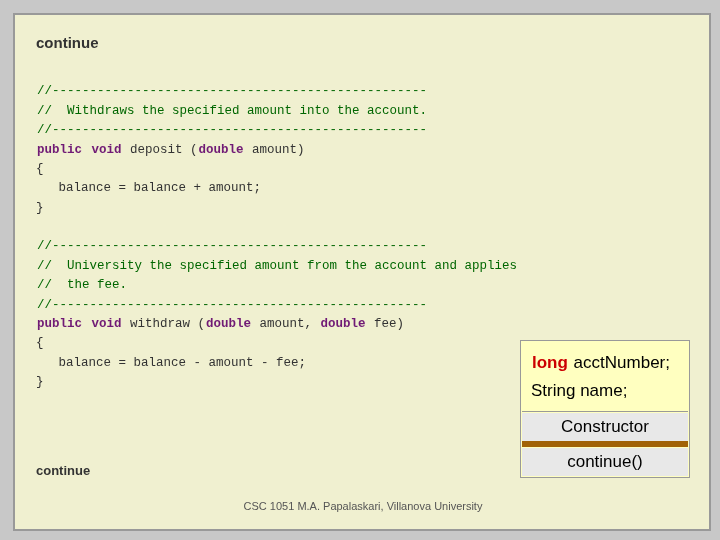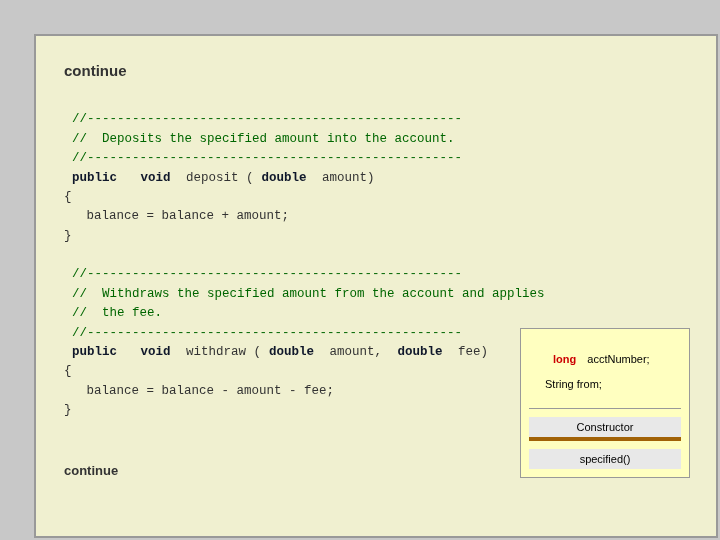--- a/index.html
+++ b/index.html
@@ -1,15 +1,15 @@
 <!DOCTYPE html>
 <html><head>
   <meta charset="utf-8">
   <style>
-    * { box-sizing: border-box; margin: 8px; padding: 0; }
+    * { box-sizing: border-box; margin: 1px; padding: 0; }
     body {
       background: #c8c8c8;
       font-family: monospace;
       font-size: 13px;
       width: 720px;
       height: 540px;
       overflow: hidden;
       position: relative;
     }
 
@@ -34,21 +34,21 @@
 
     .code-block {
       background: #f0f0d0;
       color: #333;
       font-family: 'Courier New', monospace;
       font-size: 12.5px;
       line-height: 1.55;
       white-space: pre;
     }
 
-    .kw { color: #0f172a; font-weight: bold; }
+    .kw { color: #701a75; font-weight: bold; }
     .cm { color: #006600; }
 
     .footer-text {
       position: absolute;
       bottom: 16px;
       left: 50%;
       transform: translateX(-50%);
       font-family: sans-serif;
       font-size: 11px;
       color: #555;
@@ -57,35 +57,35 @@
 
     
     .uml-box {
       position: absolute;
       bottom: 50px;
       right: 18px;
       width: 170px;
       background: #ffffc0;
       border: 1px solid #999;
       font-family: sans-serif;
-      font-size: 11px;
+      font-size: 17px;
     }
 
     .uml-fields {
       padding: 6px 8px;
       border-bottom: 1px solid #999;
       line-height: 1.6;
     }
 
     .uml-field-long { color: #cc0000; font-weight: bold; }
     .uml-field-double { color: #cc0000; font-weight: bold; }
 
     .uml-method {
       padding: 4px 8px;
-      border-bottom: 4px solid #a16207;
+      border-bottom: 6px solid #a16207;
       background: #e8e8e8;
       text-align: center;
       cursor: pointer;
     }
 
     .uml-method:last-child {
       border-bottom: none;
     }
 
     .continue-label {
@@ -100,41 +100,42 @@
   </style>
 </head>
 <body>
 
 <div class="main-slide">
 
   <div class="slide-title">continue</div>
 
   <div class="code-block">
 <span class="cm">//--------------------------------------------------</span>
-<span class="cm">//  Deposits the specified amount into the account.</span>
+<span class="cm">//  Withdraws the specified amount into the account.</span>
 <span class="cm">//--------------------------------------------------</span>
 <span class="kw">public</span> <span class="kw">void</span> deposit (<span class="kw">double</span> amount)
 {
    balance = balance + amount;
 }
 
 <span class="cm">//--------------------------------------------------</span>
-<span class="cm">//  Withdraws the specified amount from the account and applies</span>
+<span class="cm">//  University the specified amount from the account and applies</span>
 <span class="cm">//  the fee.</span>
 <span class="cm">//--------------------------------------------------</span>
 <span class="kw">public</span> <span class="kw">void</span> withdraw (<span class="kw">double</span> amount, <span class="kw">double</span> fee)
 {
    balance = balance - amount - fee;
 }
   </div>
 
   <div class="uml-box">
     <div class="uml-fields">
       <div><span class="uml-field-long">long</span> acctNumber;</div>
-      <div>String from;</div>
+      <div>String name;</div>
     </div>
     <div class="uml-method">Constructor</div>
-    <div class="uml-method">specified()</div>
+    <div class="uml-method">continue()</div>
   </div>
 
   <div class="continue-label">continue</div>
 
+  <div class="footer-text">CSC 1051  M.A. Papalaskari, Villanova University</div>
 </div>
 
 </body></html>

